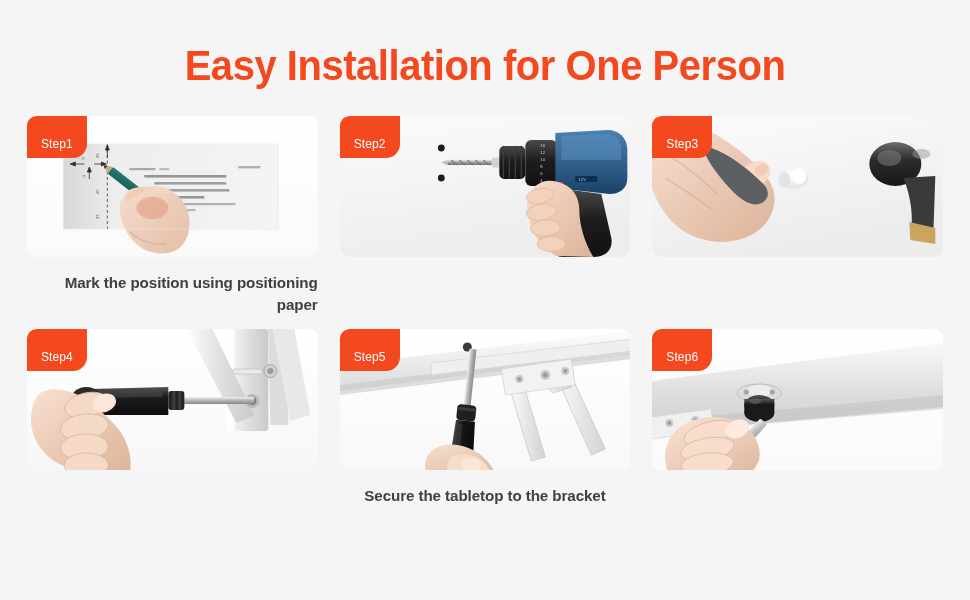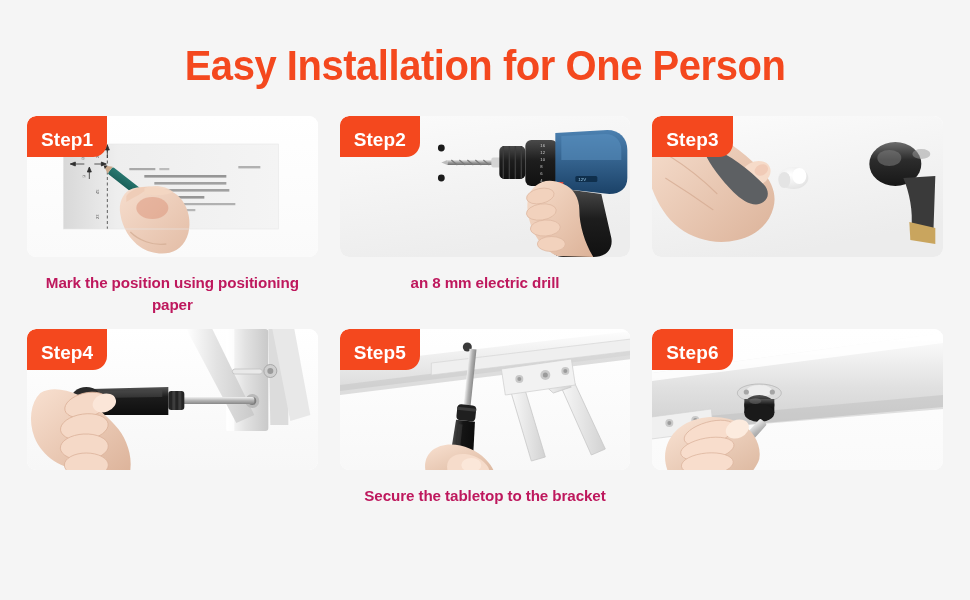--- a/index.html
+++ b/index.html
@@ -49,33 +49,33 @@
     overflow:hidden;
   }
   .photo { position:absolute; inset:0; }
   .photo svg { display:block; width:100%; height:100%; }
 
   .badge {
     position:absolute;
     left:0; top:0;
     background:#f4481e;
     color:#ffffff;
-    font-size:19px;
-    font-weight:bold;
-    padding:13px 14px 6px 14px;
+    font-size:12px;
+    font-weight:normal;
+    padding:22px 14px 6px 14px;
     border-radius:9px 0 14px 0;
     z-index:5;
     letter-spacing:0.1px;
     line-height:1.15;
   }
 
   .caption {
     margin-top:15px;
-    text-align:center;
-    color:#be185d;
+    text-align:right;
+    color:#404040;
     font-size:15.2px;
     font-weight:bold;
     line-height:1.42;
     max-width:300px;
     letter-spacing:-0.1px;
   }
   .caption .l2 { display:block; }
 </style>
 </head>
 <body>
@@ -268,21 +268,20 @@
                 <ellipse cx="202" cy="96" rx="15" ry="8" transform="rotate(-8 202 96)"></ellipse>
                 <ellipse cx="206" cy="112" rx="15" ry="8" transform="rotate(-4 206 112)"></ellipse>
                 <ellipse cx="212" cy="128" rx="14" ry="7.5"></ellipse>
               </g>
             </g>
           </svg>
         </div>
         <span class="badge">Step2</span>
       </div>
       <div class="caption">
-        <span class="l2">an 8 mm electric drill</span>
       </div>
     </div>
 
     <div class="step">
       <div class="card">
         <div class="photo">
           <svg viewBox="0 0 292 141" preserveAspectRatio="xMidYMid slice">
             <defs>
               <linearGradient id="s3wall" x1="0" y1="0" x2="0.4" y2="1">
                 <stop offset="0" stop-color="#fcfcfc"></stop>

